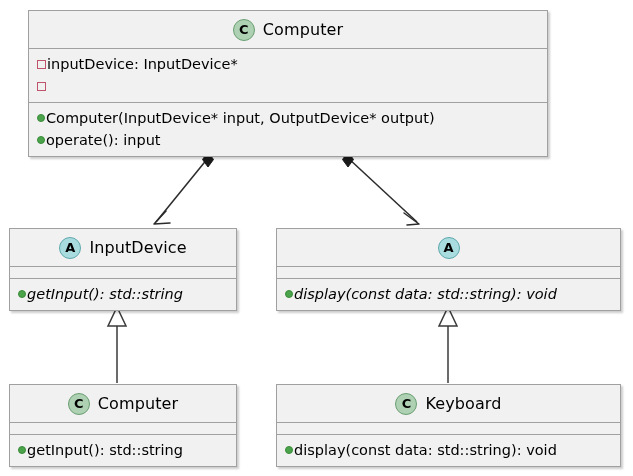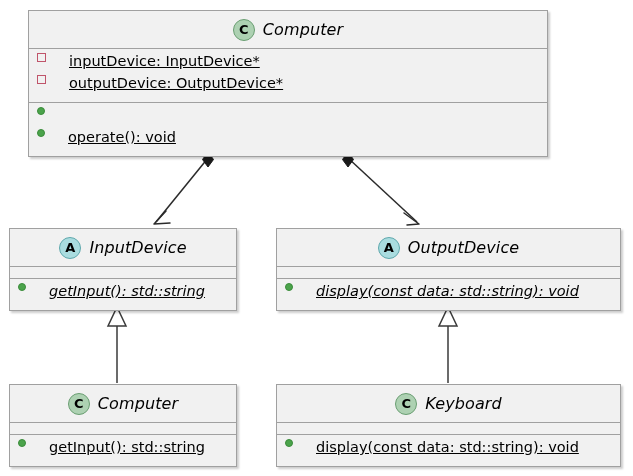--- a/index.html
+++ b/index.html
@@ -58,25 +58,25 @@
     box-sizing: border-box;
     padding: 4px 0 5px 0;
     border-bottom: 1px solid #A0A0A0;
   }
   .uml-compartment.last {
     border-bottom: none;
   }
 
   .uml-row {
     display: flex;
-    gap: 23px;
+    align-items: center;
+    gap: 1px;
     padding: 0 8px;
     height: 22px;
     white-space: nowrap;
-    text-decoration: underline;
   }
 
   
   .stereo {
     box-sizing: border-box;
     width: 22px;
     height: 22px;
     border-radius: 50%;
     display: inline-flex;
     align-items: center;
@@ -93,24 +93,22 @@
   }
   .stereo.abstract {
     background: #A9DCDF;
     border: 1.5px solid #5FA8AD;
   }
 
   .class-title {
     font-size: 16px;
     color: #000000;
     letter-spacing: 0.1px;
-    font-style: italic;
   }
   .class-title.italic {
-    font-style: italic;
   }
 
   
   .vis {
     flex: 0 0 auto;
     display: inline-block;
   }
   .vis.public {
     width: 8px;
     height: 8px;
@@ -172,31 +170,31 @@
       <span class="class-title">Computer</span>
     </div>
 
     <div class="uml-compartment">
       <div class="uml-row">
         <span class="vis private"></span>
         <span class="member-text">inputDevice: InputDevice*</span>
       </div>
       <div class="uml-row">
         <span class="vis private"></span>
-        <span class="member-text">outputDevice: OutputDevice*</span>
-      </div>
-    </div>
-
-    <div class="uml-compartment last">
-      <div class="uml-row">
-        <span class="vis public"></span>
-      </div>
-      <div class="uml-row">
-        <span class="vis public"></span>
-        <span class="member-text">operate(): void</span>
+      </div>
+    </div>
+
+    <div class="uml-compartment last">
+      <div class="uml-row">
+        <span class="vis public"></span>
+        <span class="member-text">Computer(InputDevice* input, OutputDevice* output)</span>
+      </div>
+      <div class="uml-row">
+        <span class="vis public"></span>
+        <span class="member-text">operate(): input</span>
       </div>
     </div>
   </div>
 
   <div class="uml-class" id="class-input-device" style="left:9px; top:228px; width:228px;">
 
     <div class="uml-header">
       <span class="stereo abstract">A</span>
       <span class="class-title italic">InputDevice</span>
     </div>
@@ -208,21 +206,20 @@
         <span class="vis public"></span>
         <span class="member-text italic">getInput(): std::string</span>
       </div>
     </div>
   </div>
 
   <div class="uml-class" id="class-output-device" style="left:276px; top:228px; width:345px;">
 
     <div class="uml-header">
       <span class="stereo abstract">A</span>
-      <span class="class-title italic">OutputDevice</span>
     </div>
 
     <div class="uml-compartment" style="padding:0; height:12px;"></div>
 
     <div class="uml-compartment last">
       <div class="uml-row">
         <span class="vis public"></span>
         <span class="member-text italic">display(const data: std::string): void</span>
       </div>
     </div>

